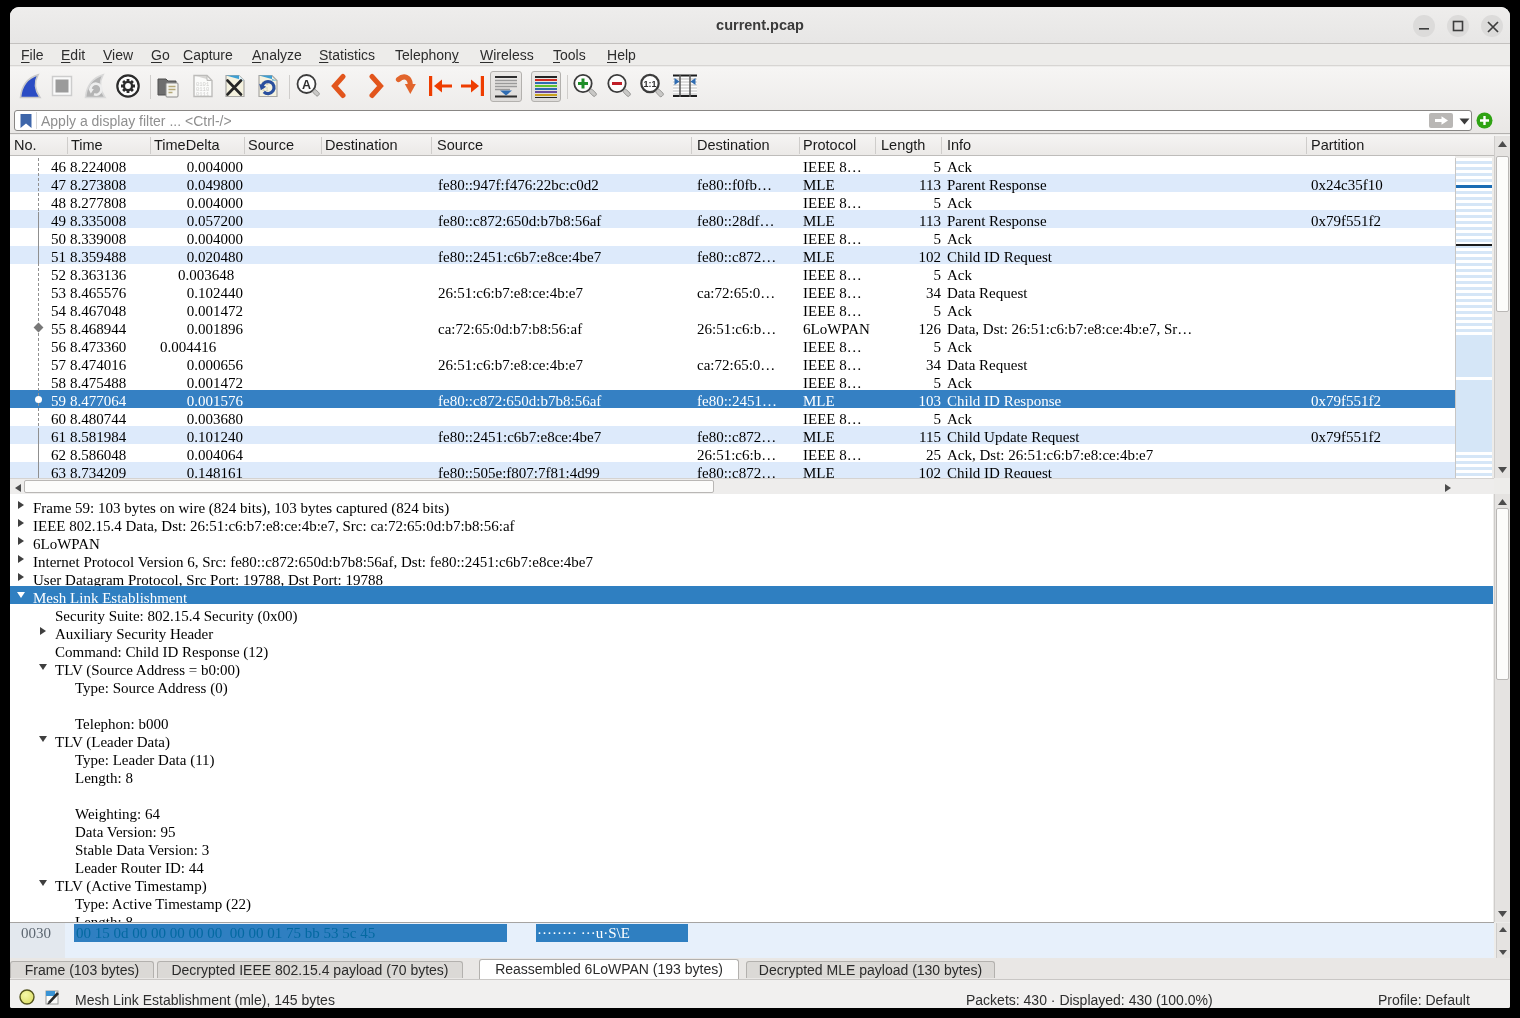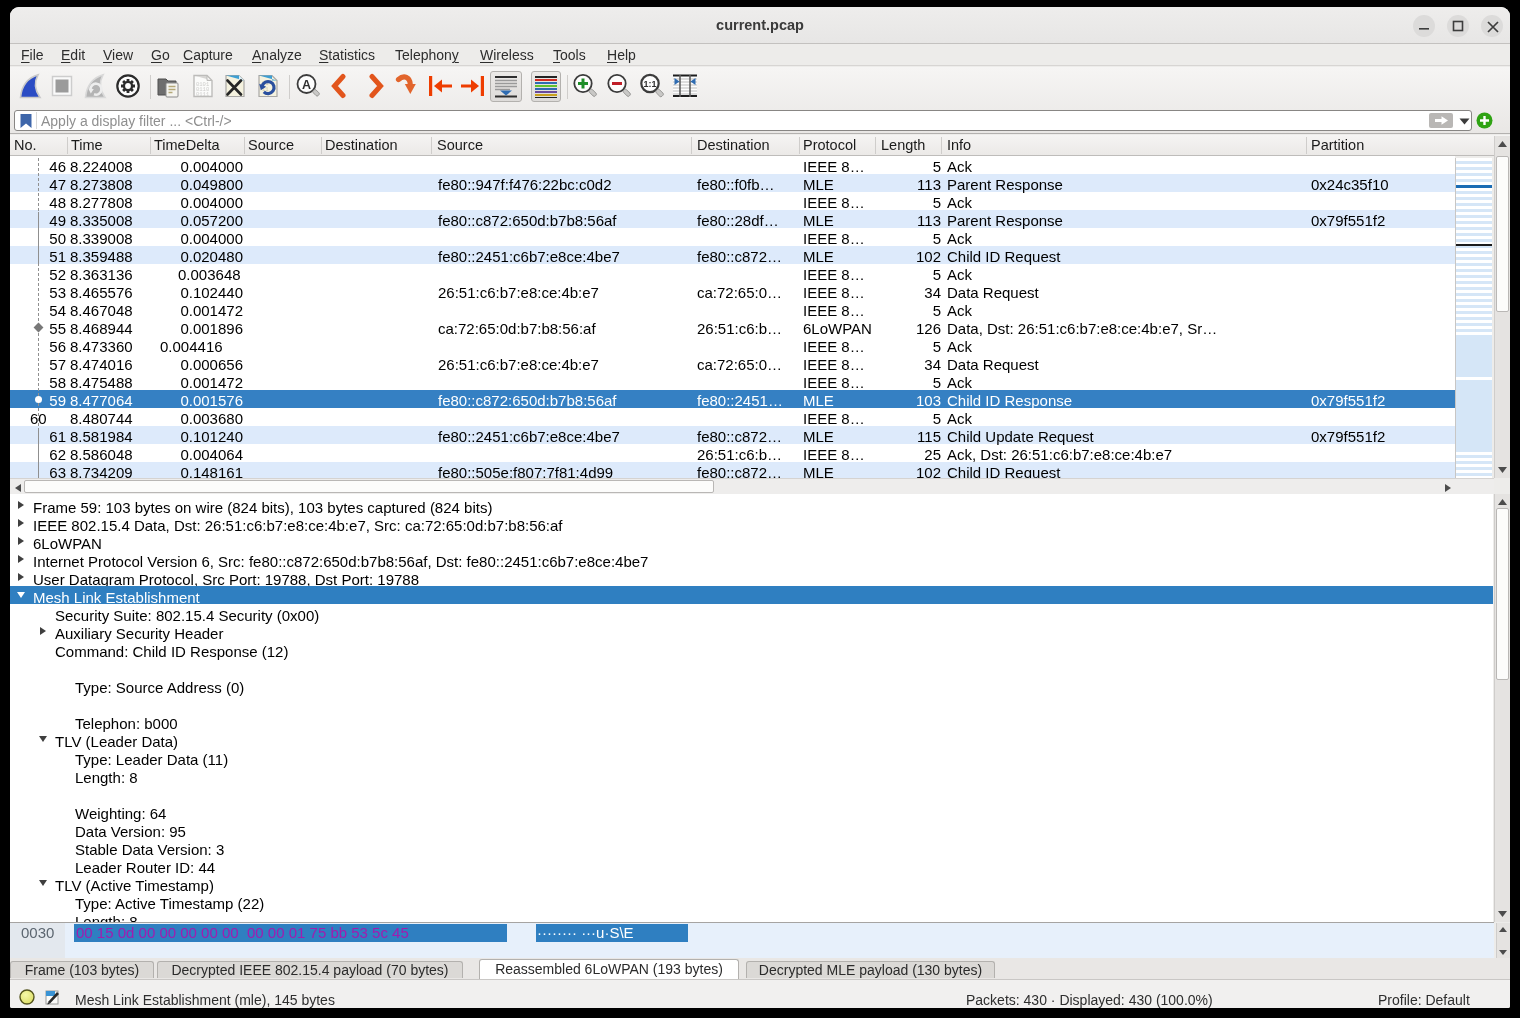--- a/index.html
+++ b/index.html
@@ -1,18 +1,18 @@
 <!DOCTYPE html>
 <html><head><meta charset="utf-8"><title>current.pcap</title><style>
 *{margin:0;padding:0;box-sizing:border-box}
 html,body{width:1520px;height:1018px;background:#000;overflow:hidden}
 body{font-family:"Liberation Sans",sans-serif}
 #win{position:absolute;left:10px;top:7px;width:1500px;height:1001px;background:#edecea;border-radius:9px 9px 2px 2px;overflow:hidden}
 .abs{position:absolute}
-.mono{font-family:Liberation Sans, sans-serif;font-size:15px;line-height:18px;white-space:pre;color:#000}
+.mono{font-family:Liberation Serif, serif;font-size:15px;line-height:18px;white-space:pre;color:#000}
 
 #titlebar{left:0;top:0;width:100%;height:37px;background:linear-gradient(#eeedec,#e7e6e5);border-bottom:1px solid #c3c1bf}
 #title{left:0;top:0;width:100%;height:36px;line-height:36px;text-align:center;font-size:14.5px;font-weight:bold;color:#3b3b3b}
 .winbtn{top:8px;width:22px;height:22px;border-radius:50%;background:#dcdbda}
 
 #menubar{left:0;top:37px;width:100%;height:22px;background:#edecea;border-bottom:1px solid #d7d5d3}
 .mi{position:absolute;font-size:14px;color:#2d2d2d;line-height:20px}
 .mi u{text-decoration-thickness:1px;text-underline-offset:2px}
 
 #chrome{left:0;top:60px;width:100%;height:67px;background:linear-gradient(#f6f5f4,#e9e7e5);border-bottom:1px solid #b3b1af}
@@ -261,21 +261,21 @@
 <div class="prow mono w" style="top:72px"><span style="left:20px;width:36px;text-align:right">50</span><span style="left:60px">8.339008</span><span style="left:150px;width:83px;text-align:right">0.004000</span><span style="left:793px">IEEE 8…</span><span style="left:875px;width:56px;text-align:right">5</span><span style="left:937px">Ack</span></div>
 <div class="prow mono b" style="top:90px"><span style="left:20px;width:36px;text-align:right">51</span><span style="left:60px">8.359488</span><span style="left:150px;width:83px;text-align:right">0.020480</span><span style="left:428px">fe80::2451:c6b7:e8ce:4be7</span><span style="left:687px">fe80::c872…</span><span style="left:793px">MLE</span><span style="left:875px;width:56px;text-align:right">102</span><span style="left:937px">Child ID Request</span></div>
 <div class="prow mono w" style="top:108px"><span style="left:20px;width:36px;text-align:right">52</span><span style="left:60px">8.363136</span><span style="left:168px;width:83px;text-align:left">0.003648</span><span style="left:793px">IEEE 8…</span><span style="left:875px;width:56px;text-align:right">5</span><span style="left:937px">Ack</span></div>
 <div class="prow mono w" style="top:126px"><span style="left:20px;width:36px;text-align:right">53</span><span style="left:60px">8.465576</span><span style="left:150px;width:83px;text-align:right">0.102440</span><span style="left:428px">26:51:c6:b7:e8:ce:4b:e7</span><span style="left:687px">ca:72:65:0…</span><span style="left:793px">IEEE 8…</span><span style="left:875px;width:56px;text-align:right">34</span><span style="left:937px">Data Request</span></div>
 <div class="prow mono w" style="top:144px"><span style="left:20px;width:36px;text-align:right">54</span><span style="left:60px">8.467048</span><span style="left:150px;width:83px;text-align:right">0.001472</span><span style="left:793px">IEEE 8…</span><span style="left:875px;width:56px;text-align:right">5</span><span style="left:937px">Ack</span></div>
 <div class="prow mono w" style="top:162px"><span style="left:20px;width:36px;text-align:right">55</span><span style="left:60px">8.468944</span><span style="left:150px;width:83px;text-align:right">0.001896</span><span style="left:428px">ca:72:65:0d:b7:b8:56:af</span><span style="left:687px">26:51:c6:b…</span><span style="left:793px">6LoWPAN</span><span style="left:875px;width:56px;text-align:right">126</span><span style="left:937px">Data, Dst: 26:51:c6:b7:e8:ce:4b:e7, Sr…</span></div>
 <div class="prow mono w" style="top:180px"><span style="left:20px;width:36px;text-align:right">56</span><span style="left:60px">8.473360</span><span style="left:150px;width:83px;text-align:left">0.004416</span><span style="left:793px">IEEE 8…</span><span style="left:875px;width:56px;text-align:right">5</span><span style="left:937px">Ack</span></div>
 <div class="prow mono w" style="top:198px"><span style="left:20px;width:36px;text-align:right">57</span><span style="left:60px">8.474016</span><span style="left:150px;width:83px;text-align:right">0.000656</span><span style="left:428px">26:51:c6:b7:e8:ce:4b:e7</span><span style="left:687px">ca:72:65:0…</span><span style="left:793px">IEEE 8…</span><span style="left:875px;width:56px;text-align:right">34</span><span style="left:937px">Data Request</span></div>
 <div class="prow mono w" style="top:216px"><span style="left:20px;width:36px;text-align:right">58</span><span style="left:60px">8.475488</span><span style="left:150px;width:83px;text-align:right">0.001472</span><span style="left:793px">IEEE 8…</span><span style="left:875px;width:56px;text-align:right">5</span><span style="left:937px">Ack</span></div>
 <div class="prow mono s" style="top:234px"><span style="left:20px;width:36px;text-align:right">59</span><span style="left:60px">8.477064</span><span style="left:150px;width:83px;text-align:right">0.001576</span><span style="left:428px">fe80::c872:650d:b7b8:56af</span><span style="left:687px">fe80::2451…</span><span style="left:793px">MLE</span><span style="left:875px;width:56px;text-align:right">103</span><span style="left:937px">Child ID Response</span><span style="left:1301px">0x79f551f2</span></div>
-<div class="prow mono w" style="top:252px"><span style="left:20px;width:36px;">60</span><span style="left:60px">8.480744</span><span style="left:150px;width:83px;text-align:right">0.003680</span><span style="left:793px">IEEE 8…</span><span style="left:875px;width:56px;text-align:right">5</span><span style="left:937px">Ack</span></div>
+<div class="prow mono w" style="top:252px"><span style="left:20px;width:36px;text-align:right">60</span><span style="left:60px">8.480744</span><span style="left:150px;width:83px;text-align:right">0.003680</span><span style="left:793px">IEEE 8…</span><span style="left:875px;width:56px;text-align:right">5</span><span style="left:937px">Ack</span></div>
 <div class="prow mono b" style="top:270px"><span style="left:20px;width:36px;text-align:right">61</span><span style="left:60px">8.581984</span><span style="left:150px;width:83px;text-align:right">0.101240</span><span style="left:428px">fe80::2451:c6b7:e8ce:4be7</span><span style="left:687px">fe80::c872…</span><span style="left:793px">MLE</span><span style="left:875px;width:56px;text-align:right">115</span><span style="left:937px">Child Update Request</span><span style="left:1301px">0x79f551f2</span></div>
 <div class="prow mono w" style="top:288px"><span style="left:20px;width:36px;text-align:right">62</span><span style="left:60px">8.586048</span><span style="left:150px;width:83px;text-align:right">0.004064</span><span style="left:687px">26:51:c6:b…</span><span style="left:793px">IEEE 8…</span><span style="left:875px;width:56px;text-align:right">25</span><span style="left:937px">Ack, Dst: 26:51:c6:b7:e8:ce:4b:e7</span></div>
 <div class="prow mono b" style="top:306px"><span style="left:20px;width:36px;text-align:right">63</span><span style="left:60px">8.734209</span><span style="left:150px;width:83px;text-align:right">0.148161</span><span style="left:428px">fe80::505e:f807:7f81:4d99</span><span style="left:687px">fe80::c872…</span><span style="left:793px">MLE</span><span style="left:875px;width:56px;text-align:right">102</span><span style="left:937px">Child ID Request</span></div>
 <div class="abs" style="left:28px;top:2px;width:1px;height:318px;border-left:1px dashed #8f8f8f"></div>
 <div class="abs" style="left:28px;top:56px;width:1px;height:54px;background:#8f8f8f"></div>
 <div class="abs" style="left:28px;top:272px;width:1px;height:50px;background:#8f8f8f"></div>
 <div class="abs" style="left:25px;top:168px;width:7px;height:7px;background:#787878;transform:rotate(45deg)"></div>
 <div class="abs" style="left:25px;top:240px;width:7px;height:7px;border-radius:50%;background:#fff"></div>
 </div>
 <div class="abs" style="left:1445px;top:151px;width:37px;height:320px;background:repeating-linear-gradient(180deg,#ffffff 0 3px,#d5e6f7 3px 6px)">
@@ -305,20 +305,21 @@
 <div class="abs" id="dpane">
 <div class="drow mono" style="top:2px"><i class="abs" style="left:8px;top:5px;border-left:6px solid #3f3f3f;border-top:4.5px solid transparent;border-bottom:4.5px solid transparent"></i><span class="abs" style="left:23px">Frame 59: 103 bytes on wire (824 bits), 103 bytes captured (824 bits)</span></div>
 <div class="drow mono" style="top:20px"><i class="abs" style="left:8px;top:5px;border-left:6px solid #3f3f3f;border-top:4.5px solid transparent;border-bottom:4.5px solid transparent"></i><span class="abs" style="left:23px">IEEE 802.15.4 Data, Dst: 26:51:c6:b7:e8:ce:4b:e7, Src: ca:72:65:0d:b7:b8:56:af</span></div>
 <div class="drow mono" style="top:38px"><i class="abs" style="left:8px;top:5px;border-left:6px solid #3f3f3f;border-top:4.5px solid transparent;border-bottom:4.5px solid transparent"></i><span class="abs" style="left:23px">6LoWPAN</span></div>
 <div class="drow mono" style="top:56px"><i class="abs" style="left:8px;top:5px;border-left:6px solid #3f3f3f;border-top:4.5px solid transparent;border-bottom:4.5px solid transparent"></i><span class="abs" style="left:23px">Internet Protocol Version 6, Src: fe80::c872:650d:b7b8:56af, Dst: fe80::2451:c6b7:e8ce:4be7</span></div>
 <div class="drow mono" style="top:74px"><i class="abs" style="left:8px;top:5px;border-left:6px solid #3f3f3f;border-top:4.5px solid transparent;border-bottom:4.5px solid transparent"></i><span class="abs" style="left:23px">User Datagram Protocol, Src Port: 19788, Dst Port: 19788</span></div>
 <div class="drow mono hl" style="top:92px"><i class="abs" style="left:7px;top:6px;border-top:6px solid #fff;border-left:4.5px solid transparent;border-right:4.5px solid transparent"></i><span class="abs" style="left:23px">Mesh Link Establishment</span></div>
 <div class="drow mono" style="top:110px"><span class="abs" style="left:45px">Security Suite: 802.15.4 Security (0x00)</span></div>
 <div class="drow mono" style="top:128px"><i class="abs" style="left:30px;top:5px;border-left:6px solid #3f3f3f;border-top:4.5px solid transparent;border-bottom:4.5px solid transparent"></i><span class="abs" style="left:45px">Auxiliary Security Header</span></div>
 <div class="drow mono" style="top:146px"><span class="abs" style="left:45px">Command: Child ID Response (12)</span></div>
+<div class="drow mono" style="top:164px"><i class="abs" style="left:29px;top:6px;border-top:6px solid #3f3f3f;border-left:4.5px solid transparent;border-right:4.5px solid transparent"></i><span class="abs" style="left:45px">TLV (Source Address = b0:00)</span></div>
 <div class="drow mono" style="top:182px"><span class="abs" style="left:65px">Type: Source Address (0)</span></div>
 <div class="drow mono" style="top:218px"><span class="abs" style="left:65px">Telephon: b000</span></div>
 <div class="drow mono" style="top:236px"><i class="abs" style="left:29px;top:6px;border-top:6px solid #3f3f3f;border-left:4.5px solid transparent;border-right:4.5px solid transparent"></i><span class="abs" style="left:45px">TLV (Leader Data)</span></div>
 <div class="drow mono" style="top:254px"><span class="abs" style="left:65px">Type: Leader Data (11)</span></div>
 <div class="drow mono" style="top:272px"><span class="abs" style="left:65px">Length: 8</span></div>
 <div class="drow mono" style="top:308px"><span class="abs" style="left:65px">Weighting: 64</span></div>
 <div class="drow mono" style="top:326px"><span class="abs" style="left:65px">Data Version: 95</span></div>
 <div class="drow mono" style="top:344px"><span class="abs" style="left:65px">Stable Data Version: 3</span></div>
 <div class="drow mono" style="top:362px"><span class="abs" style="left:65px">Leader Router ID: 44</span></div>
 <div class="drow mono" style="top:380px"><i class="abs" style="left:29px;top:6px;border-top:6px solid #3f3f3f;border-left:4.5px solid transparent;border-right:4.5px solid transparent"></i><span class="abs" style="left:45px">TLV (Active Timestamp)</span></div>
@@ -330,21 +331,21 @@
       <path d="M5.5 1 L10 7 H1 Z" fill="#4c4c4c"></path>
     </svg>
 <svg class="abs" style="left:1487px;top:903px" width="11" height="8" viewBox="0 0 11 8">
       <path d="M5.5 7 L10 1 H1 Z" fill="#4c4c4c"></path>
     </svg>
 <div class="abs sbthumb" style="left:1486px;top:501px;width:13px;height:172px"></div>
 <div class="abs" id="hexpane"></div>
 <div class="abs" id="hexlbl"></div>
 <span class="abs mono" style="left:11px;top:917px;color:#5c6670">0030</span>
 <div class="abs" style="left:64px;top:917px;width:433px;height:18px;background:#2f7fc1"></div>
-<span class="abs mono" style="left:66px;top:917px;color:#a21caf">00 15 0d 00 00 00 00 00  00 00 01 75 bb 53 5c 45</span>
+<span class="abs mono" style="left:66px;top:917px;color:#0369a1">00 15 0d 00 00 00 00 00  00 00 01 75 bb 53 5c 45</span>
 <div class="abs" style="left:526px;top:917px;width:152px;height:18px;background:#2f7fc1"></div>
 <span class="abs mono" style="left:527px;top:917px;color:#fff">········ ···u·S\E</span>
 <div class="abs sbtrack" style="left:1486px;top:916px;width:14px;height:35px;border-left:1px solid #cfcdcb"></div>
 <svg class="abs" style="left:1488px;top:919px" width="10" height="7" viewBox="0 0 10 7">
       <path d="M5 1 L9 6 H1 Z" fill="#4c4c4c"></path>
     </svg>
 <svg class="abs" style="left:1488px;top:942px" width="10" height="7" viewBox="0 0 10 7">
       <path d="M5 6 L9 1 H1 Z" fill="#4c4c4c"></path>
     </svg>
 <div class="abs" id="tabbar"></div>

